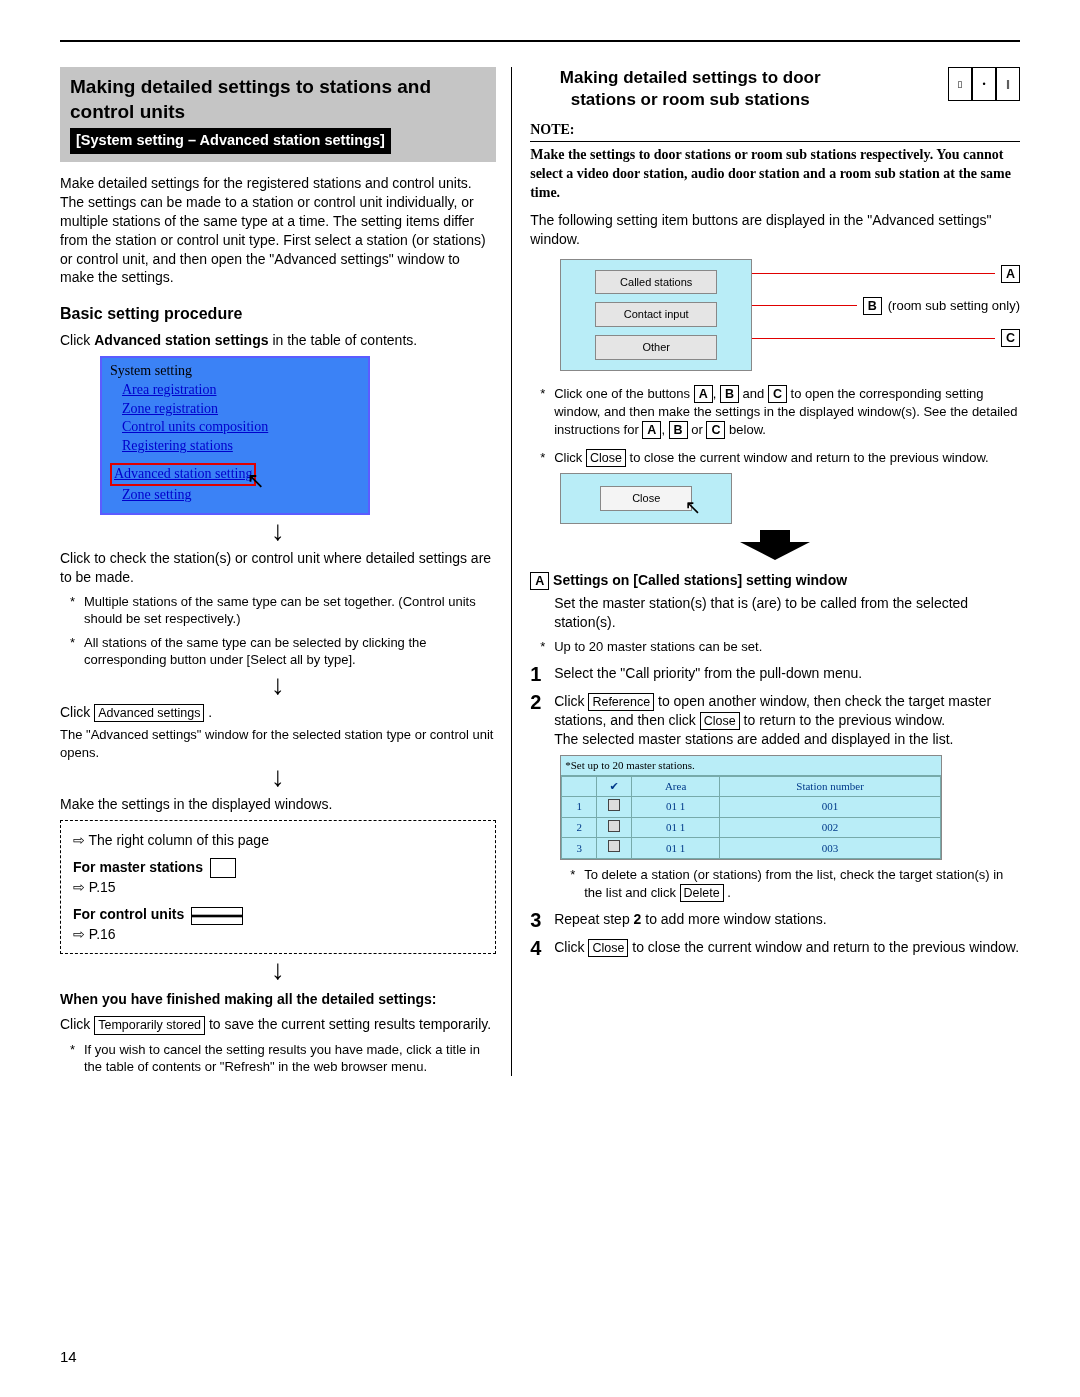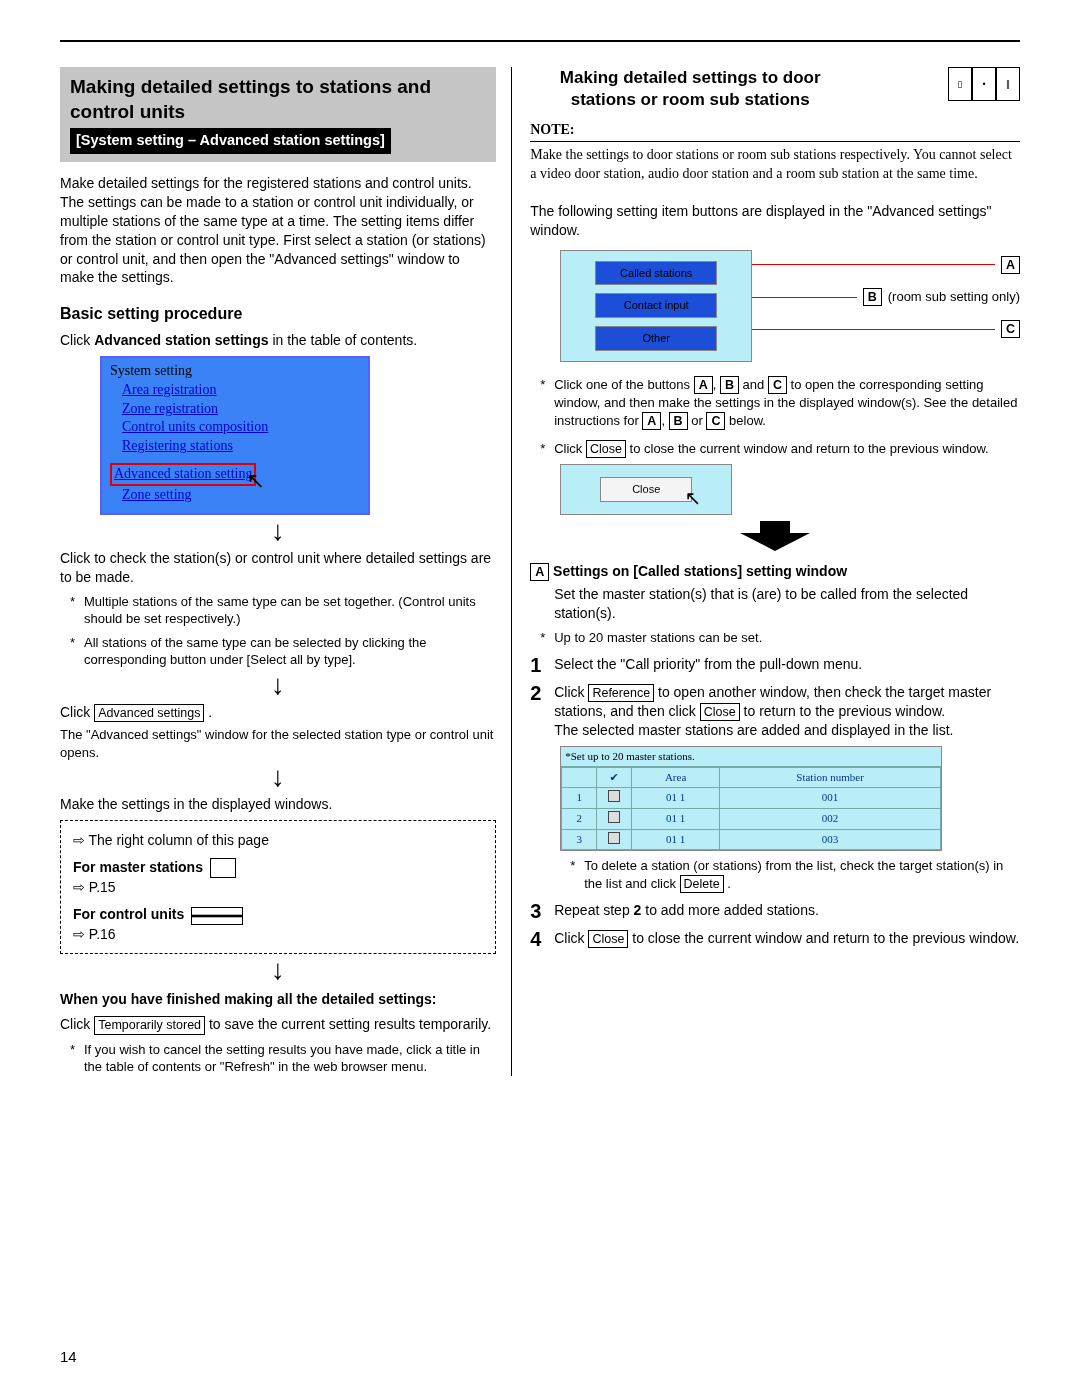--- a/index.html
+++ b/index.html
@@ -26,21 +26,21 @@
   .red-box { border:2.5px solid #e00000; padding:0 2px; display:inline-block; }
   .cursor { display:inline-block; position:relative; top:10px; left:-10px; font-size:22px;}
   .dashed-box { border:1.5px dashed #000; padding:10px 12px; margin-top:6px; font-size:13.5px; }
   .right-head { display:flex; justify-content:space-between; align-items:flex-start;text-align:center; }
   .right-title { font-size:17px; font-weight:bold; line-height:1.3; }
   .icon-stack { display:flex; gap:0px; }
   .dev-icon { border:1.5px solid #000; width:22px; height:32px; display:inline-flex; align-items:center; justify-content:center; font-size:9px; }
   .note-line { border-bottom:1px solid #000; font-weight:bold; font-family:'Times New Roman',serif; font-size:14px; padding-bottom:1px; margin-top:10px; }
   .serif { font-family:'Times New Roman',serif; font-size:14px; }
   .adv-panel { background:#b9edf7; border:1px solid #888; width:190px; margin:6px 0 0 30px; padding:10px 0; display:flex; flex-direction:column; gap:8px; align-items:center; position:relative; }
-  .adv-btn { background:#1d4ed8; border:1px solid #888; width:120px; text-align:center; font-size:11px; padding:4px 0; }
+  .adv-btn { background:#e5e5e5; border:1px solid #888; width:120px; text-align:center; font-size:11px; padding:4px 0; }
   .line-label { display:flex; align-items:center; gap:6px; }
   .redline { height:1px; background:#e00000; flex:1; }
   .close-panel { background:#b9edf7; border:1px solid #888; width:170px; margin:6px 0 0 30px; padding:12px 0; text-align:center; position:relative; }
   .close-btn { background:#f4f4f4; border:1px solid #888; width:90px; margin:0 auto; font-size:11px; padding:4px 0; }
   .num-step { display:flex; gap:8px; margin-top:8px; }
   .num-step .num { font-size:20px; font-weight:bold; line-height:1; min-width:16px; }
   .master-table { background:#b9edf7; border:1px solid #888; width:380px; margin:6px 0 6px 30px; font-size:11.5px; }
   .master-table .caption { font-family:'Times New Roman',serif; font-size:11px; padding:2px 4px; border-bottom:1px solid #7aa; }
   .master-table table { width:100%; border-collapse:collapse; font-family:'Times New Roman',serif; font-size:11px; color:#003a8a;}
   .master-table th { border:1px solid #7aa; padding:2px 4px; font-weight:normal; background:#b9edf7; }
@@ -120,21 +120,21 @@
     <div class="col-right">
       <div class="right-head">
         <div class="right-title" style="max-width:320px;">Making detailed settings to door stations or room sub stations</div>
         <div class="icon-stack">
           <span class="dev-icon">▯</span>
           <span class="dev-icon">•</span>
           <span class="dev-icon">∥</span>
         </div>
       </div>
       <div class="note-line">NOTE:</div>
-      <p class="serif" style="margin:4px 0 18px 0;">Make the settings to door stations or room sub stations respectively. You cannot select a video door station, audio door station and a room sub station at the same time.</p>
+      <p class="serif" style="margin:4px 0 8px 0;font-weight:bold;">Make the settings to door stations or room sub stations respectively. You cannot select a video door station, audio door station and a room sub station at the same time.</p>
       <p style="margin:4px 0;">The following setting item buttons are displayed in the "Advanced settings" window.</p>
       <div style="display:flex; align-items:flex-start;">
         <div class="adv-panel">
           <div class="adv-btn">Called stations</div>
           <div class="adv-btn">Contact input</div>
           <div class="adv-btn">Other</div>
         </div>
         <div style="flex:1; padding:12px 0 0 0;">
           <div class="line-label">
               <div class="redline"></div>
@@ -225,21 +225,21 @@
           </table>
       </div>
 
       <div class="indent-star" style="margin-left:40px;">
         <span class="star">*</span>
         <span><span>To delete a station (or stations) from the list, check the target station(s) in the list and click </span><span class="key">Delete</span> .</span>
       </div>
 
       <div class="num-step">
         <div class="num">3</div>
-        <div><span>Repeat step </span><span class="bold">2</span><span> to add more added stations.</span></div>
+        <div><span>Repeat step </span><span class="bold">2</span><span> to add more window stations.</span></div>
       </div>
       <div class="num-step">
         <div class="num">4</div>
         <div><span>Click </span><span class="key">Close</span><span> to close the current window and return to the previous window.</span></div>
       </div>
 
     </div>
   </div>
   <div class="page-num">14</div>
 </div>

